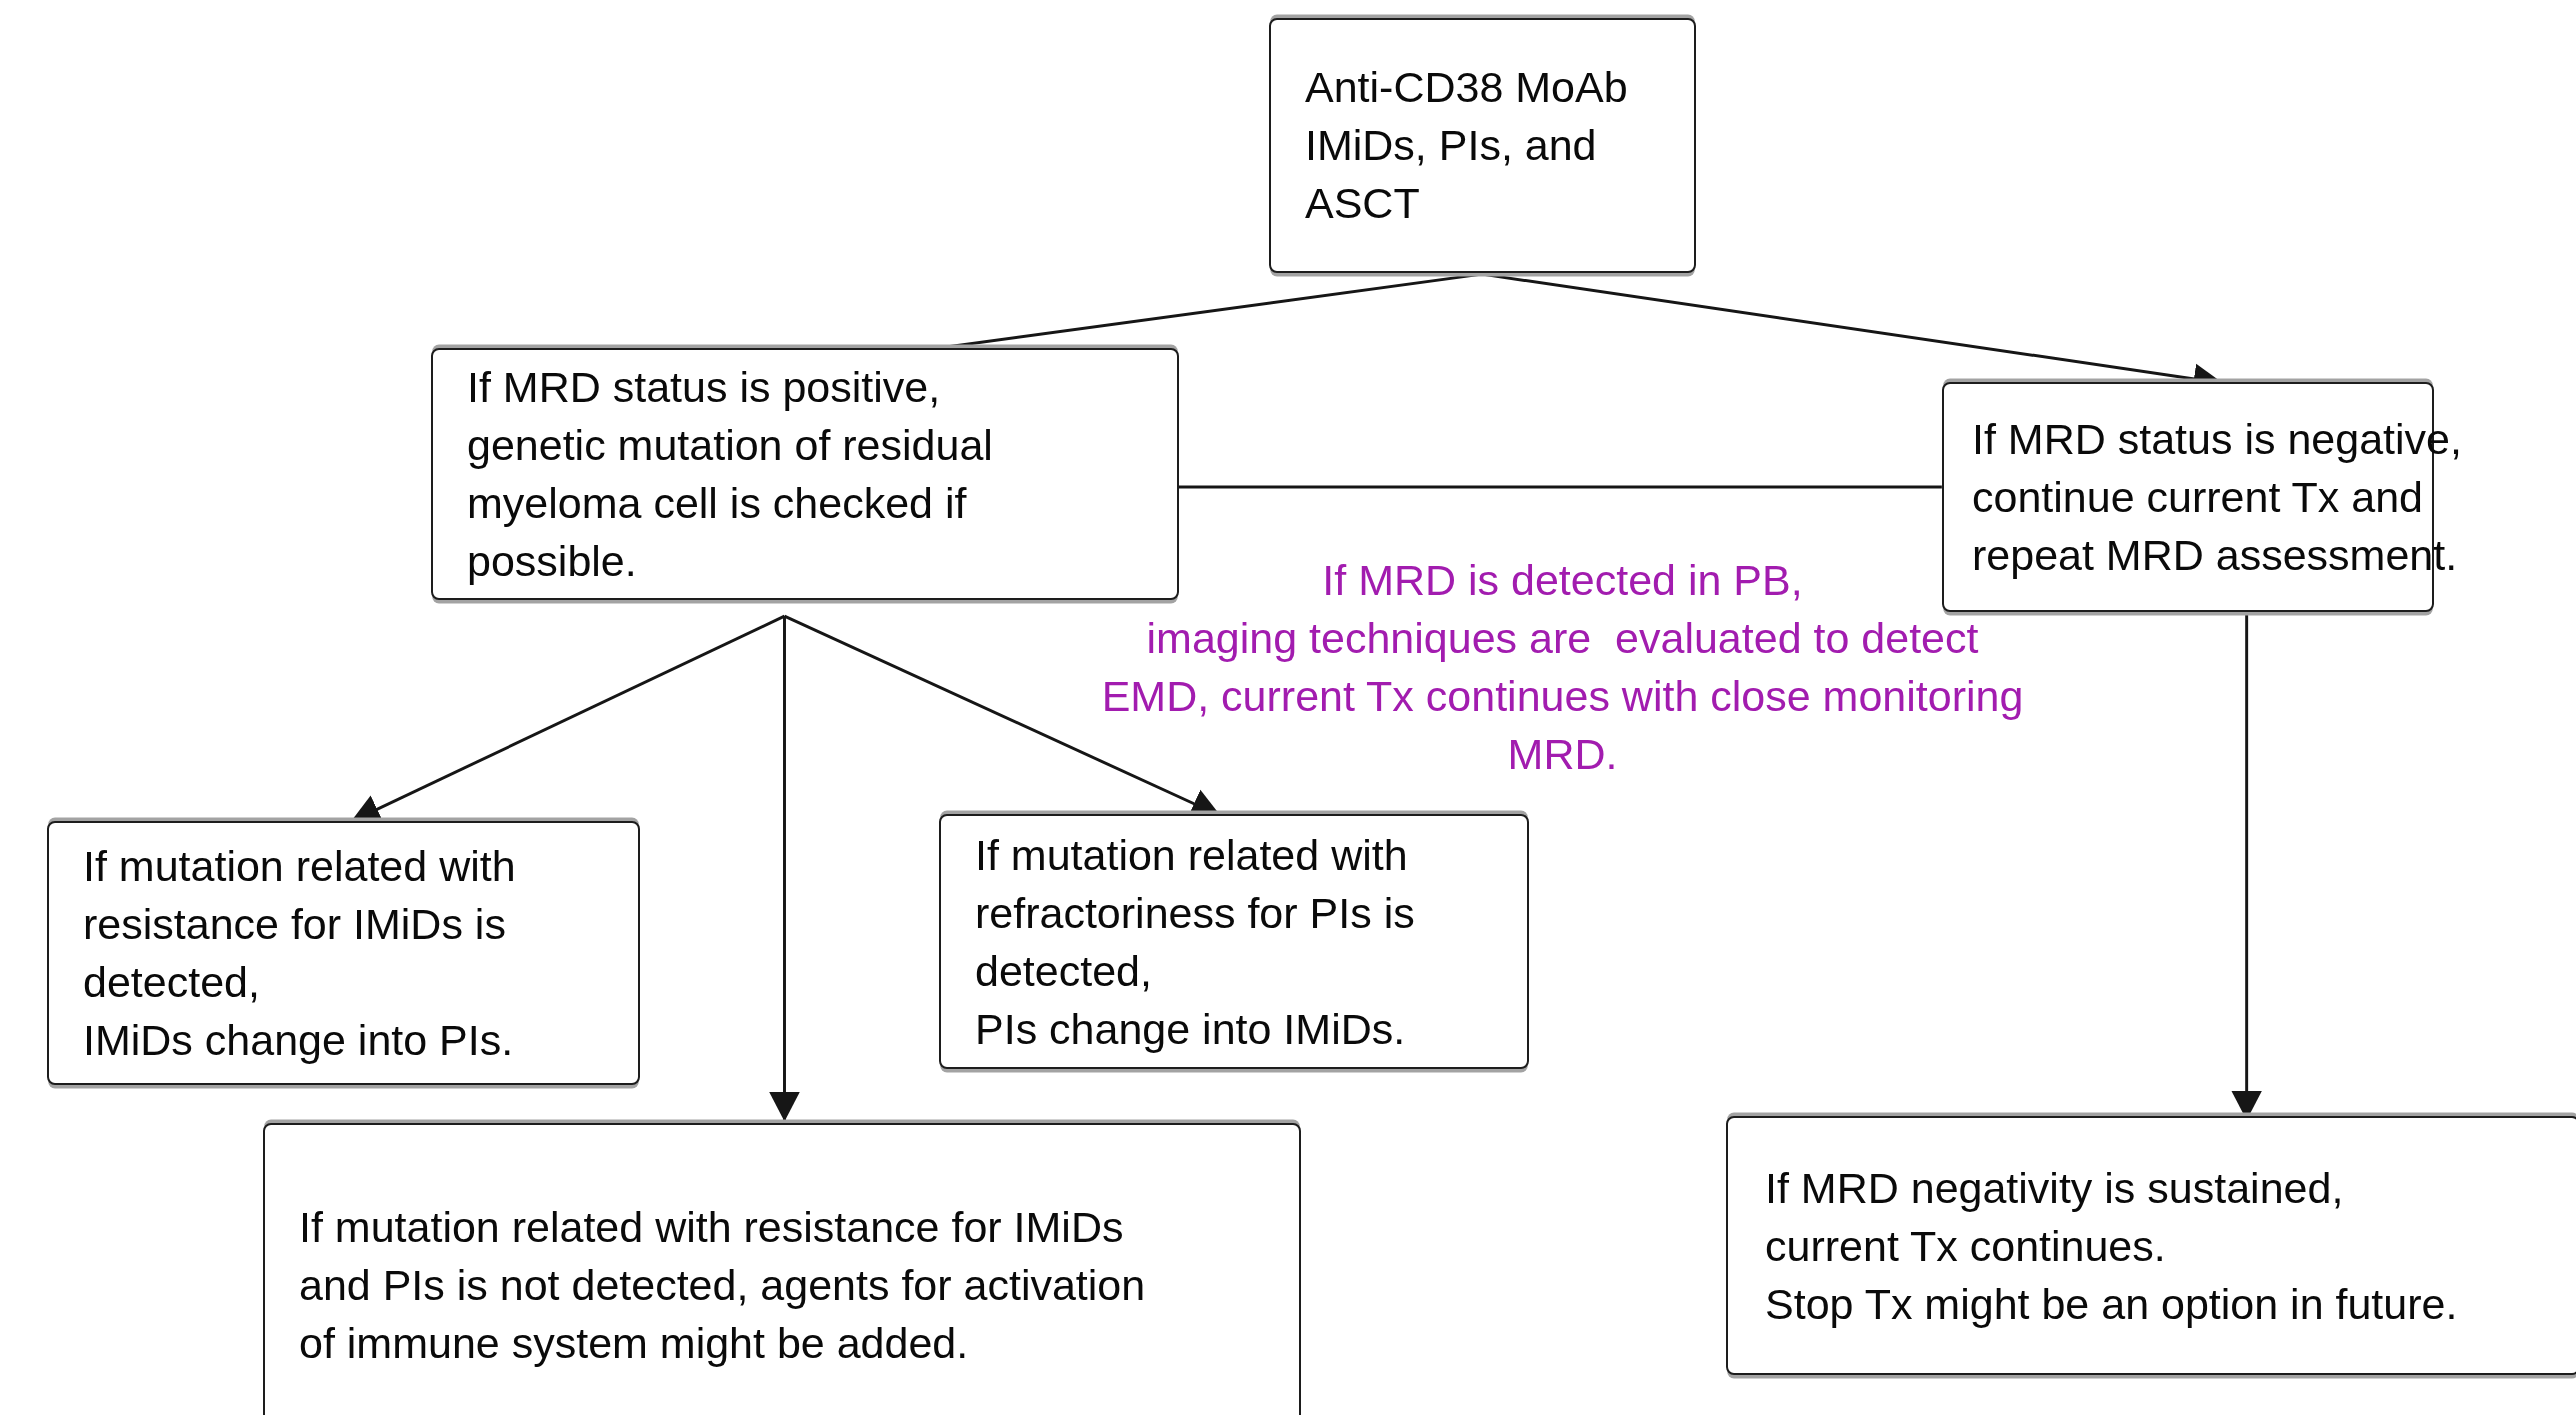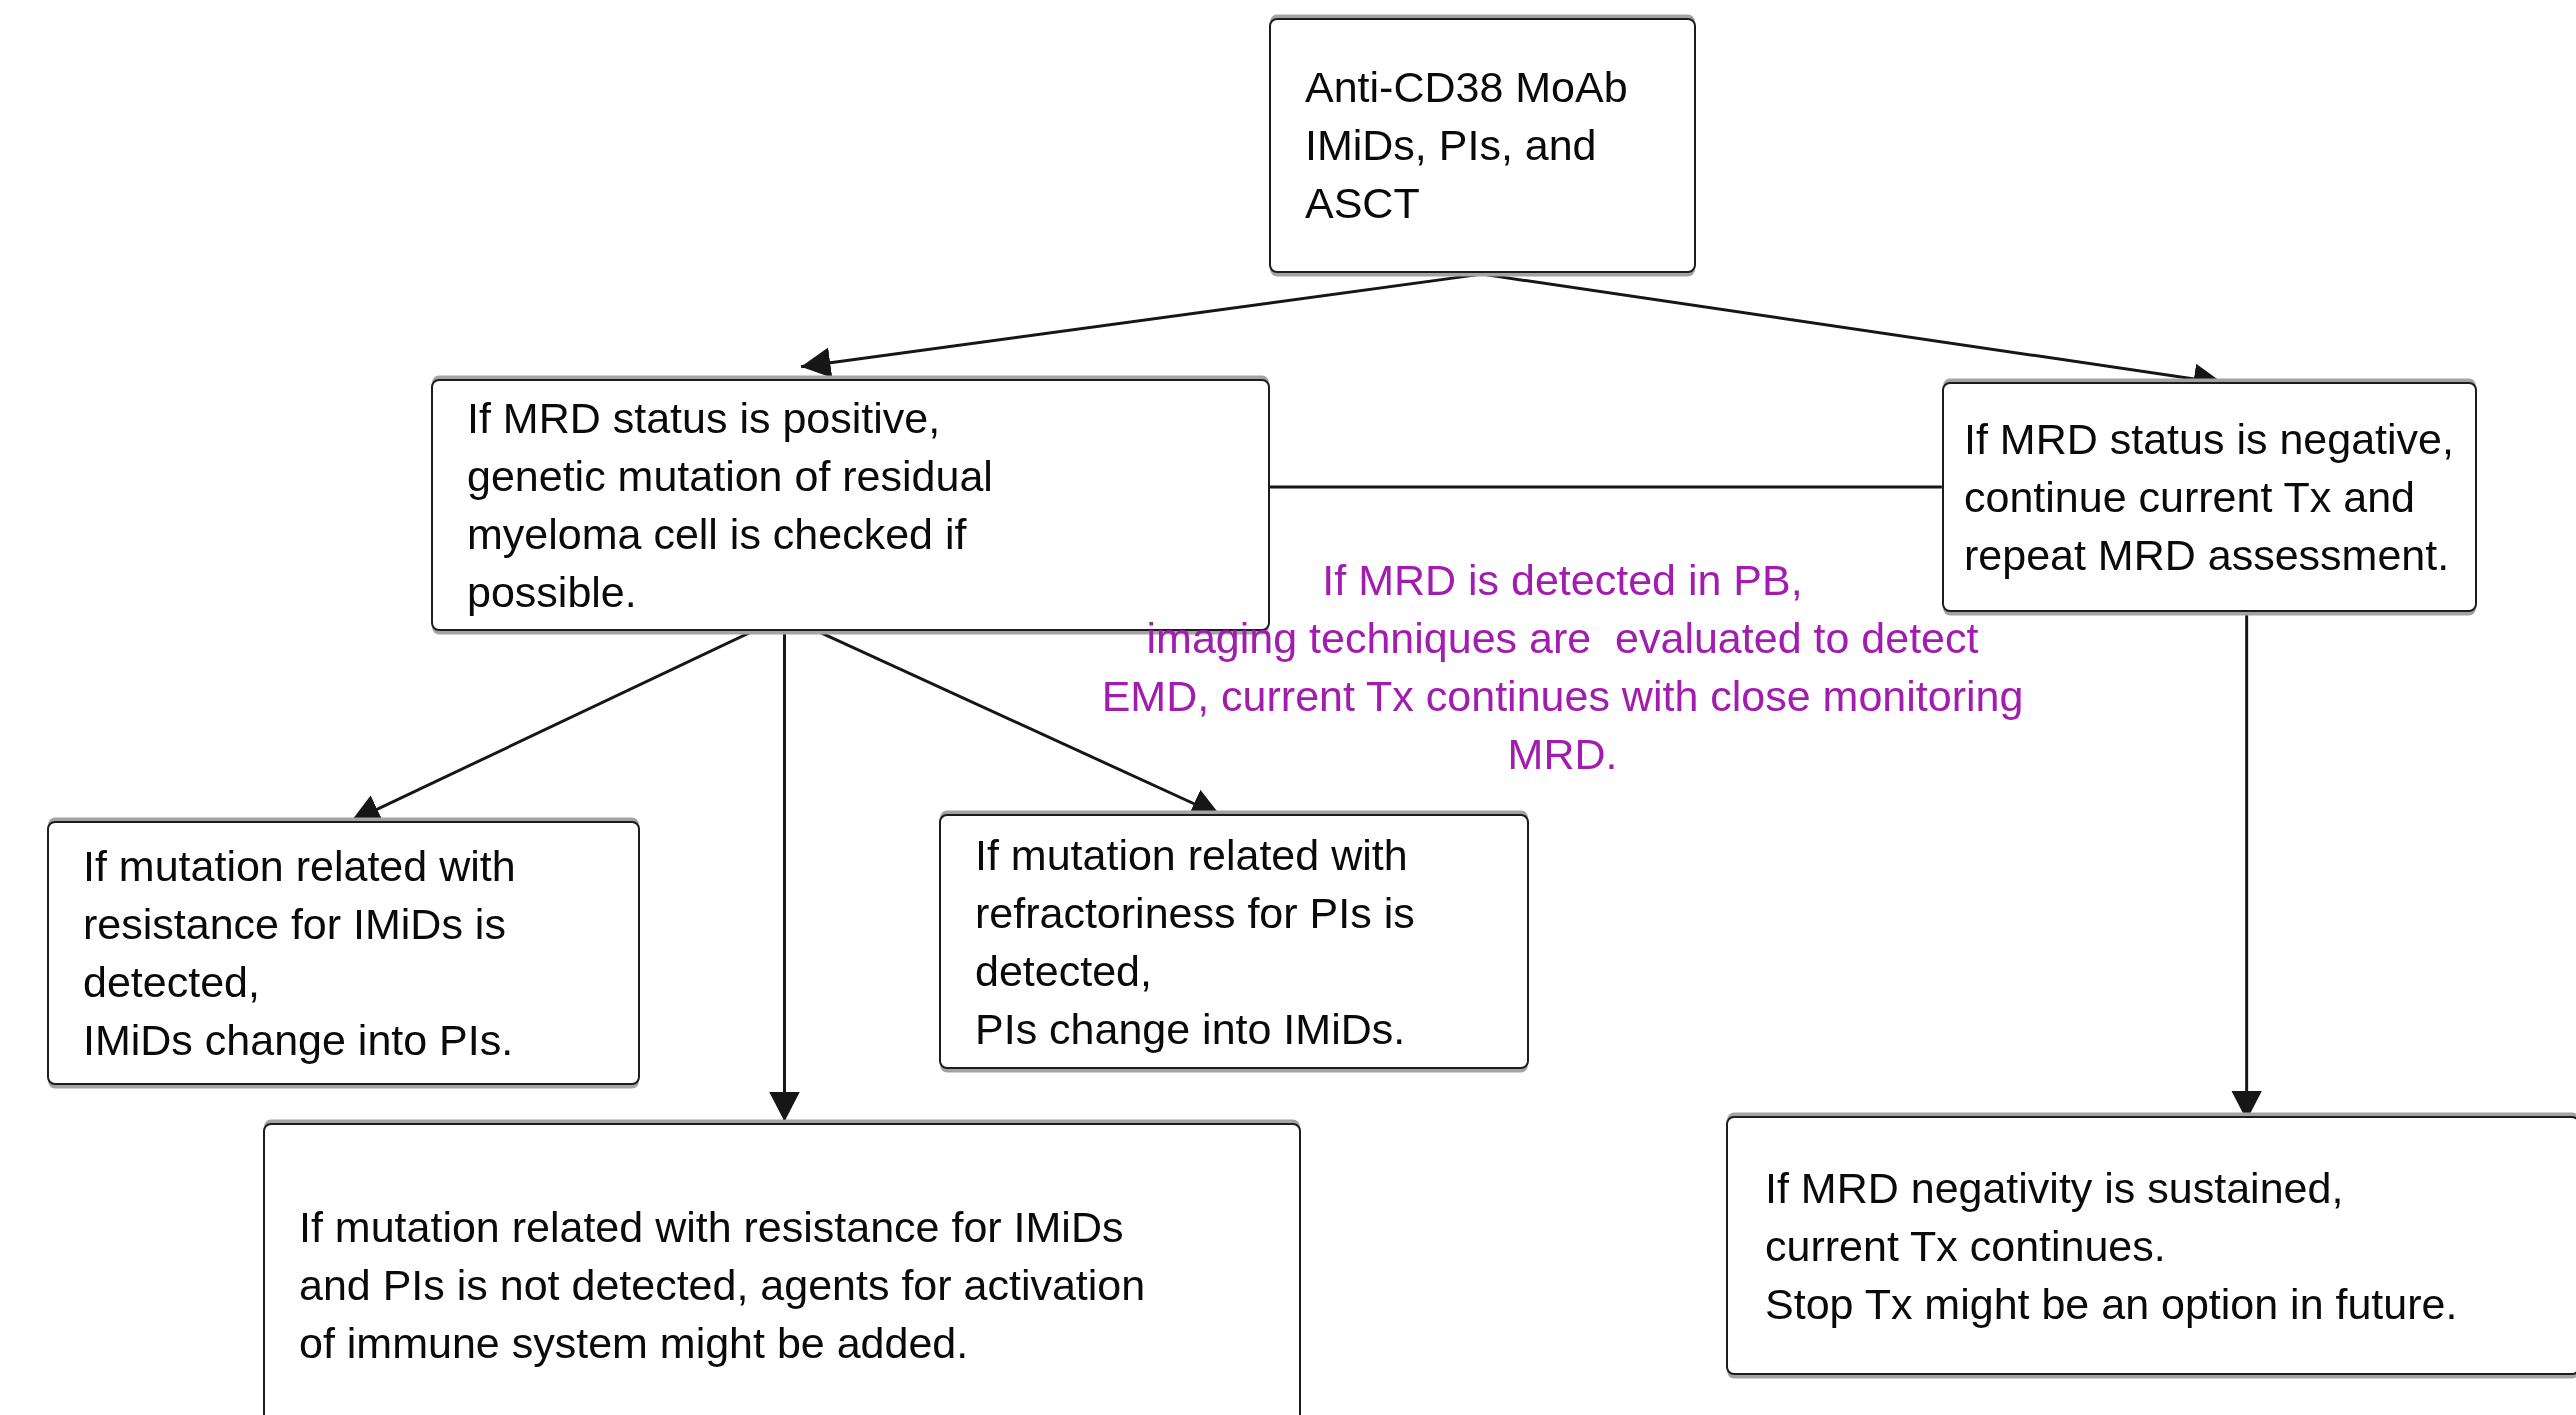--- a/index.html
+++ b/index.html
@@ -37,22 +37,22 @@
     align-items: center;
     justify-content: flex-start;
     padding: 5.9px 9.4px 5.9px 34px;
     font-size: 43px;
     line-height: 58px;
     white-space: pre;
     color: #0a0a0a;
   }
   
   .node-initial      { left: 1269px; top: 17.7px;   width: 427px;  height: 255px; }
-  .node-positive     { left: 431px;  top: 379px;  width: 839px; height: 252px; }
-  .node-negative     { left: 1942px; top: 382px;  width: 535px; height: 230px; padding-left: 20px; }
+  .node-positive     { left: 431px;  top: 348px;  width: 748px; height: 252px; }
+  .node-negative     { left: 1942px; top: 382px;  width: 492px; height: 230px; padding-left: 28px; }
   .node-imids        { left: 47px;   top: 821px; width: 593px; height: 264px; }
   .node-pis          { left: 939px; top: 814px; width: 590px; height: 255px; }
   .node-nomutation   { left: 263px;  top: 1123px; width: 1038px; height: 324px; }
   .node-sustained    { left: 1694px; top: 1116px; width: 854px; height: 259px; padding-left: 37px; margin-left: 32px; }
   .edge-label {
     position: absolute;
     left: 961px;
     top: 551px;
     width: 1203px;
     text-align: center;

